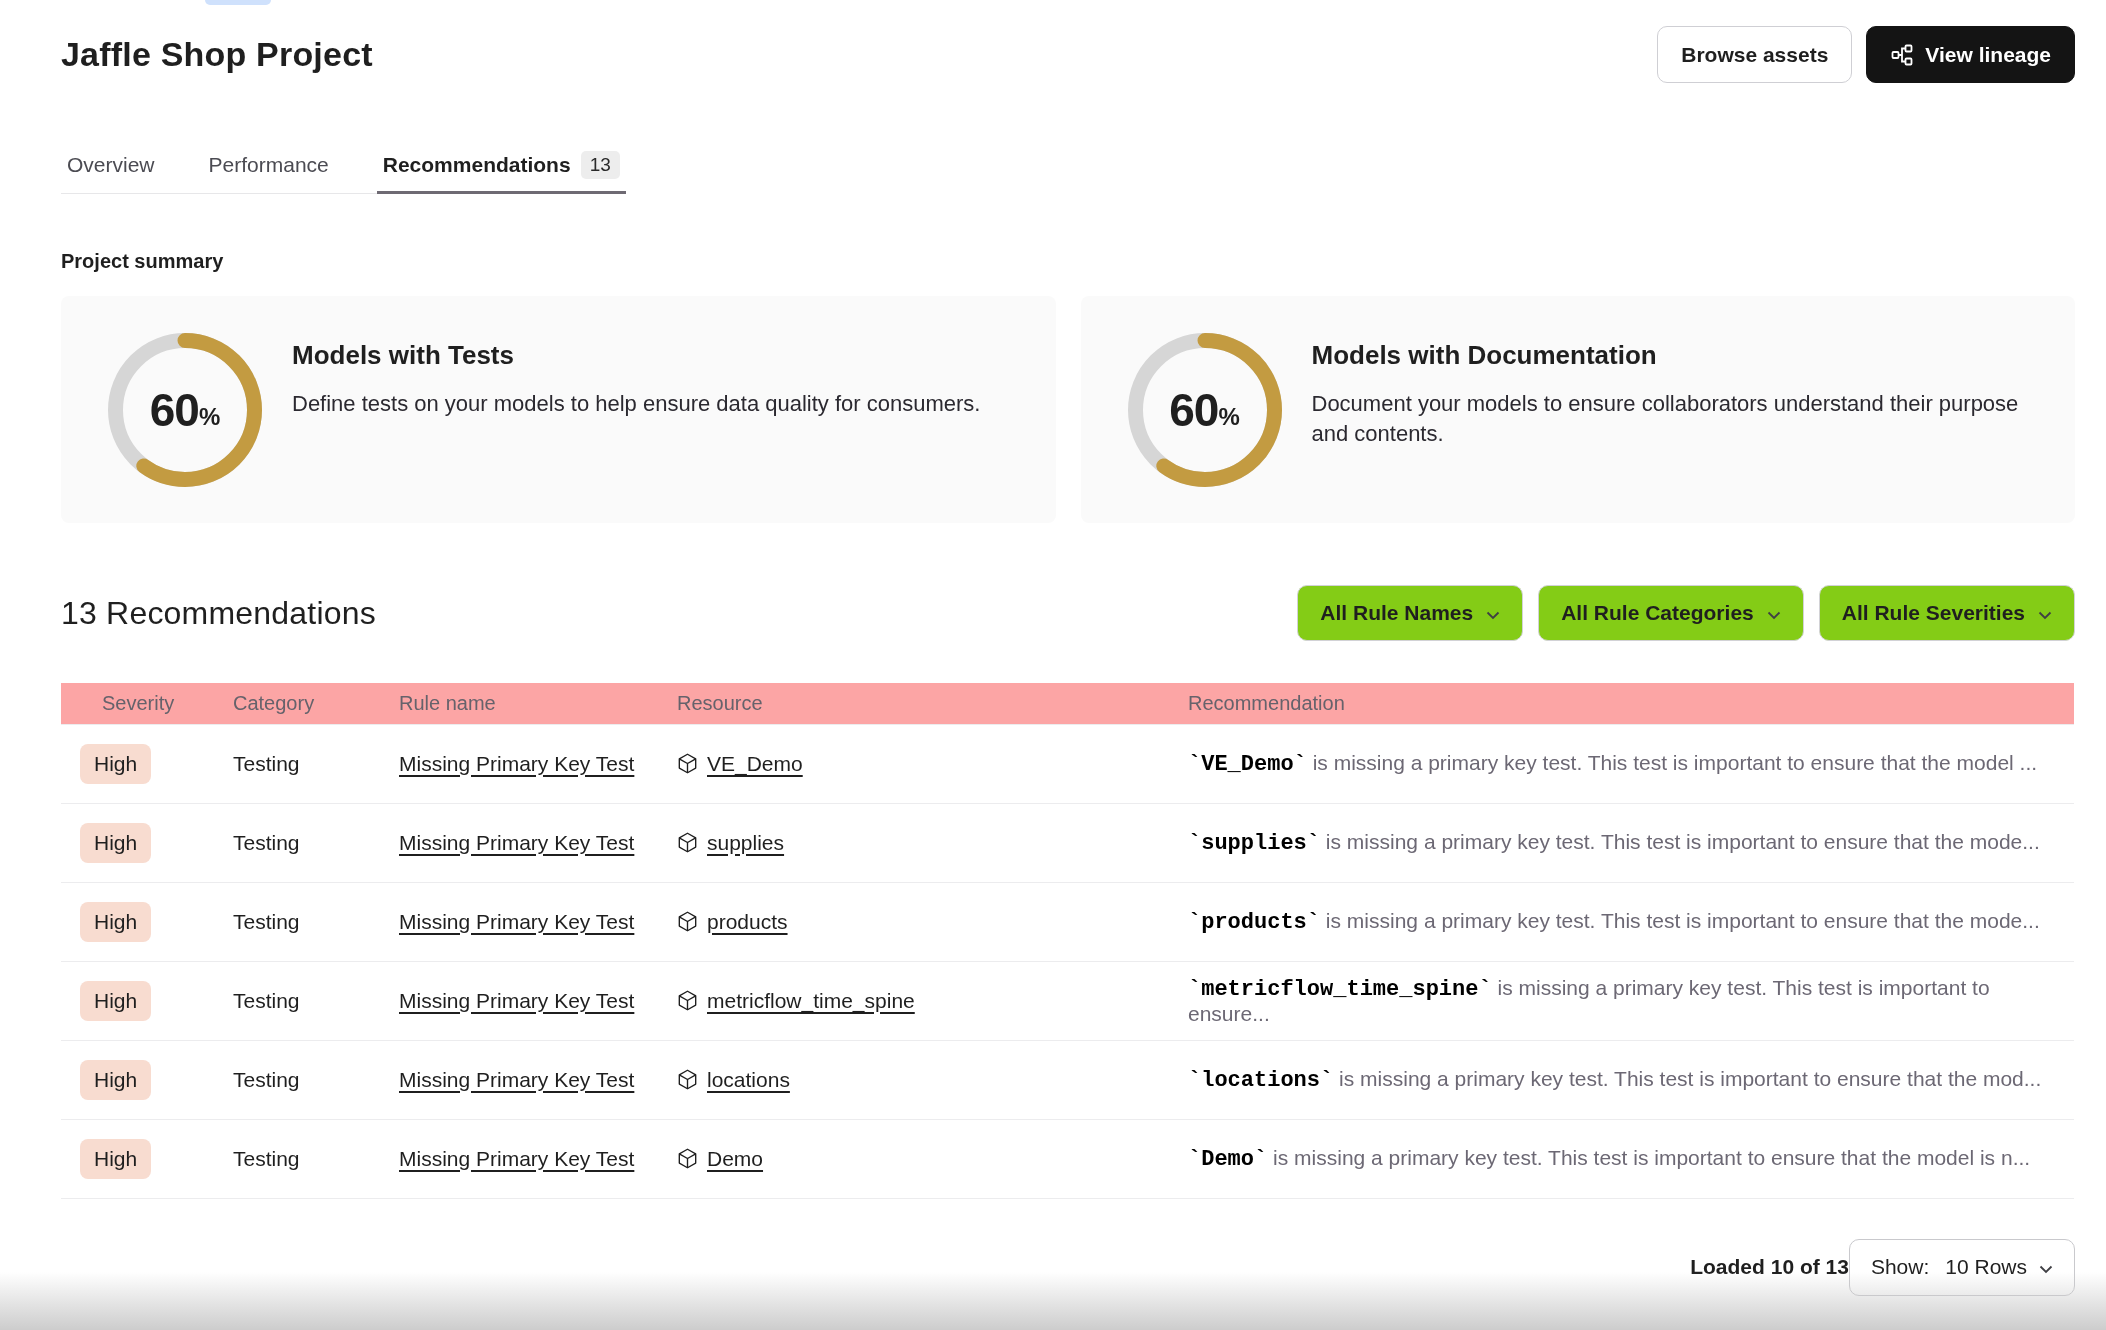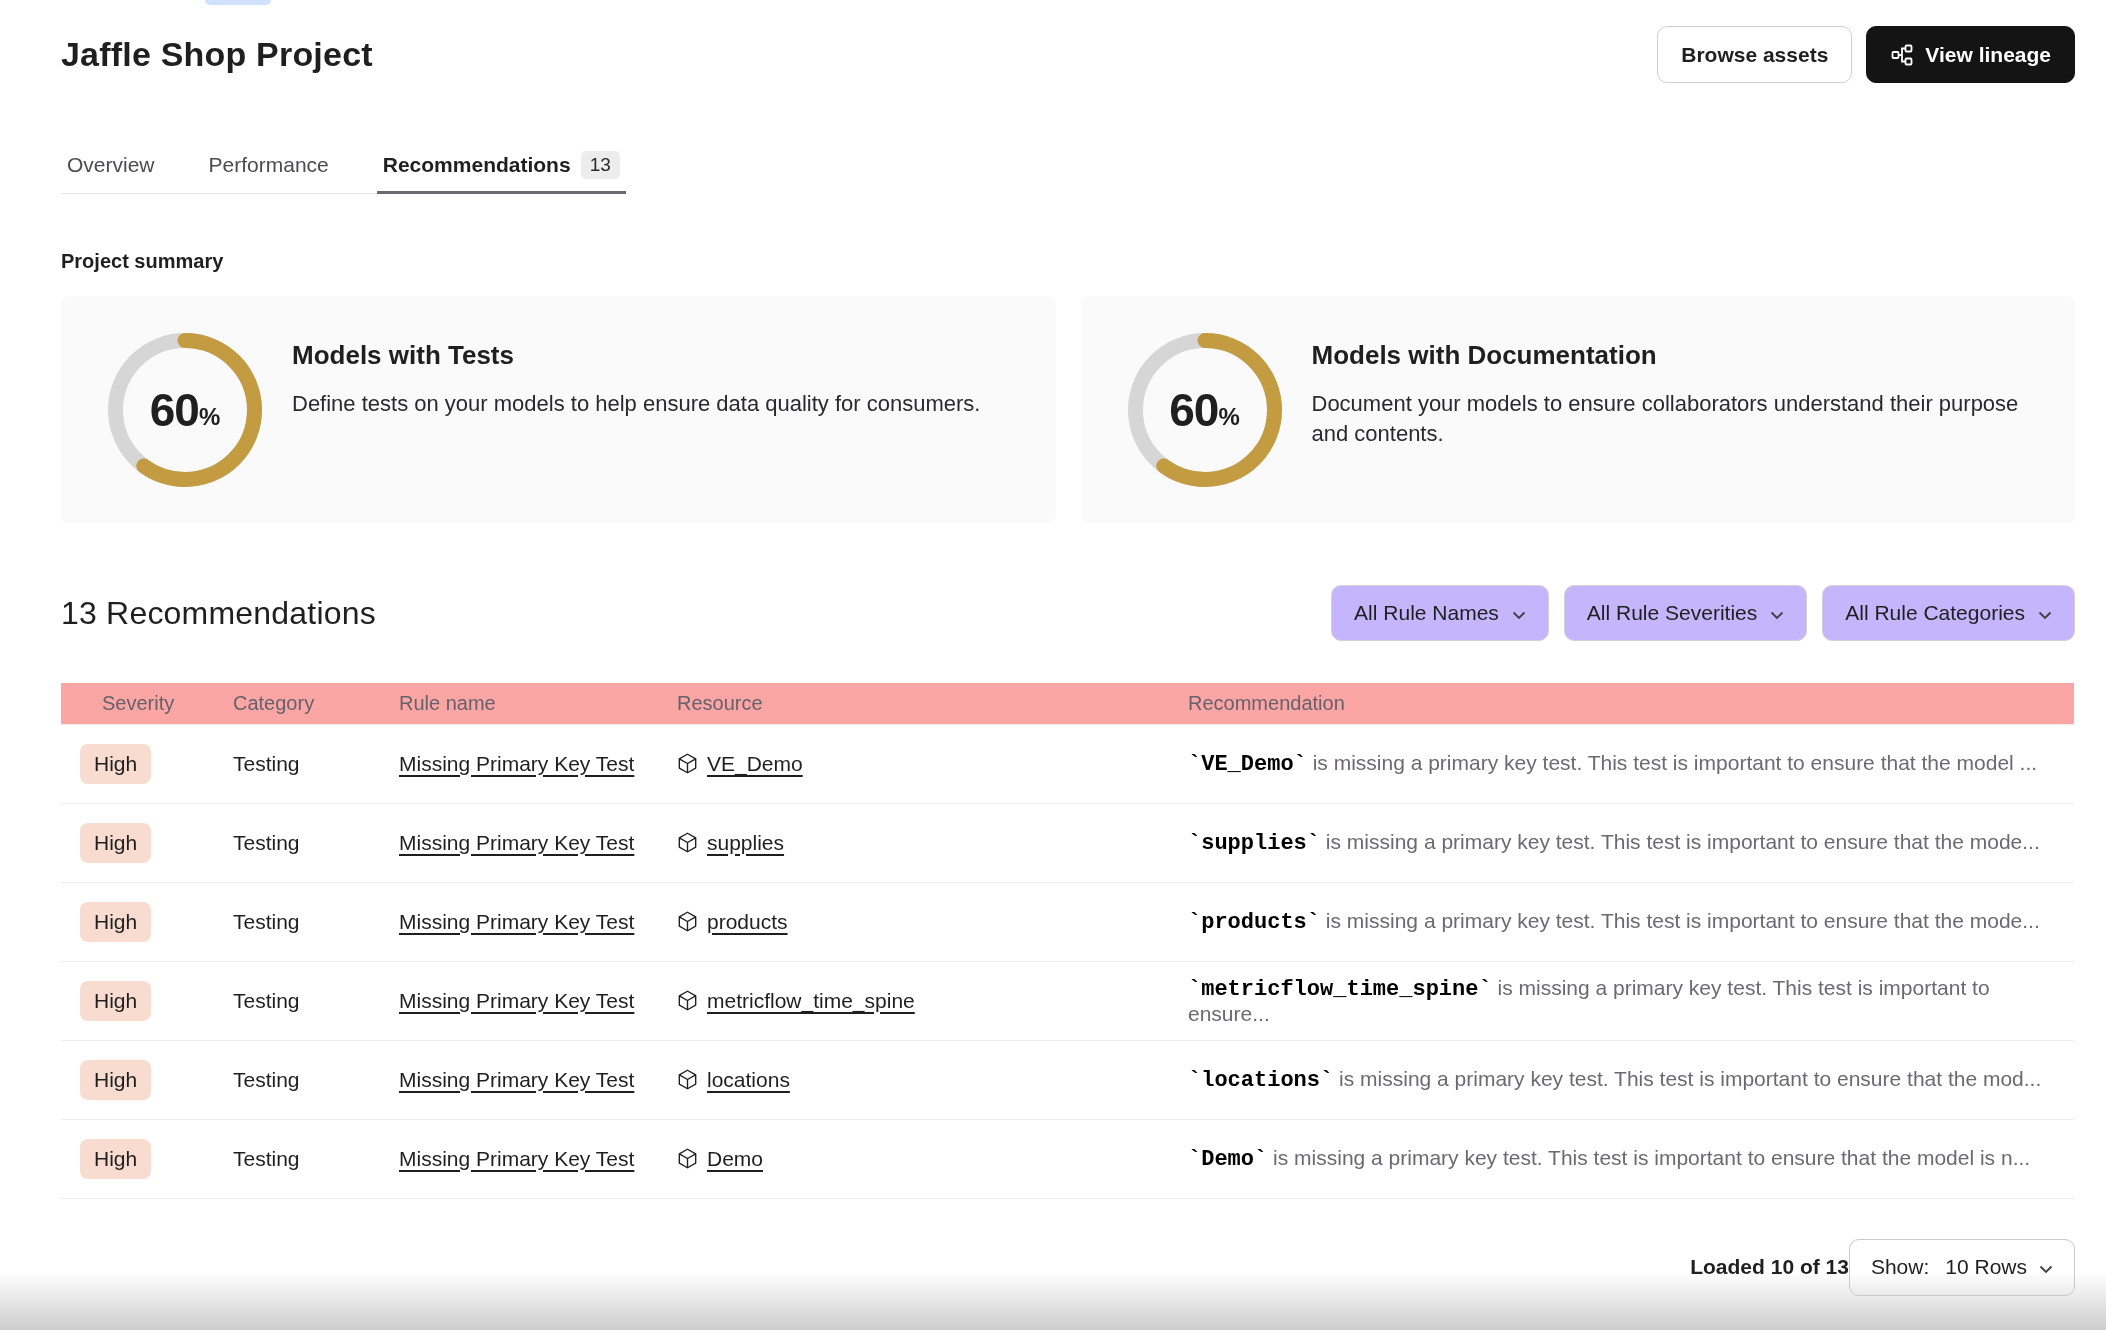--- a/index.html
+++ b/index.html
@@ -46,21 +46,21 @@
   .donut-unit{font-size:24px; font-weight:600; margin-top:14px;}
   .card-text{margin-left:30px; padding-right:26px; max-width:760px; align-self:flex-start; margin-top:44px;}
   .card-title{font-size:26px; font-weight:700;}
   .card-desc{font-size:22px; color:#2B2930; margin-top:18px; line-height:1.35;}
 
   
   .rec-header-row{display:flex; justify-content:space-between; align-items:center; margin-top:62px;}
   .rec-heading{font-size:32px; font-weight:500; letter-spacing:.2px;}
   .filters{display:flex; gap:15px;}
   .filter-btn{display:inline-flex; align-items:center; gap:13px; height:56px; padding:0 22px;
-    background:#c4b5fd; border:1px solid #D2D2D6; border-radius:10px; font-size:21px; font-weight:400;
+    background:#84cc16; border:1px solid #D2D2D6; border-radius:10px; font-size:21px; font-weight:700;
     color:var(--ink); cursor:pointer; white-space:nowrap;}
 
   
   table{width:calc(100% - 1px); border-collapse:collapse; margin-top:42px;}
   thead tr{background:#fca5a5;}
   th{font-size:20px; font-weight:400; color:var(--gray); text-align:left; height:41px; padding:0;}
   th.c-sev{width:172px; padding-left:41px;}
   th.c-cat{width:166px;}
   th.c-rule{width:278px;}
   th.c-res{width:511px;}
@@ -174,29 +174,29 @@
     <div class="filters">
       <button class="filter-btn">
         <span>All Rule Names</span>
         <span class="chev">
           <svg width="14" height="9" viewBox="0 0 14 9" fill="none" stroke="currentColor" stroke-width="1.8">
               <path d="M1.5 1.5 L7 7 L12.5 1.5"></path>
             </svg>
         </span>
       </button>
       <button class="filter-btn">
-        <span>All Rule Severities</span>
+        <span>All Rule Categories</span>
         <span class="chev">
           <svg width="14" height="9" viewBox="0 0 14 9" fill="none" stroke="currentColor" stroke-width="1.8">
               <path d="M1.5 1.5 L7 7 L12.5 1.5"></path>
             </svg>
         </span>
       </button>
       <button class="filter-btn">
-        <span>All Rule Categories</span>
+        <span>All Rule Severities</span>
         <span class="chev">
           <svg width="14" height="9" viewBox="0 0 14 9" fill="none" stroke="currentColor" stroke-width="1.8">
               <path d="M1.5 1.5 L7 7 L12.5 1.5"></path>
             </svg>
         </span>
       </button>
     </div>
   </div>
 
   

